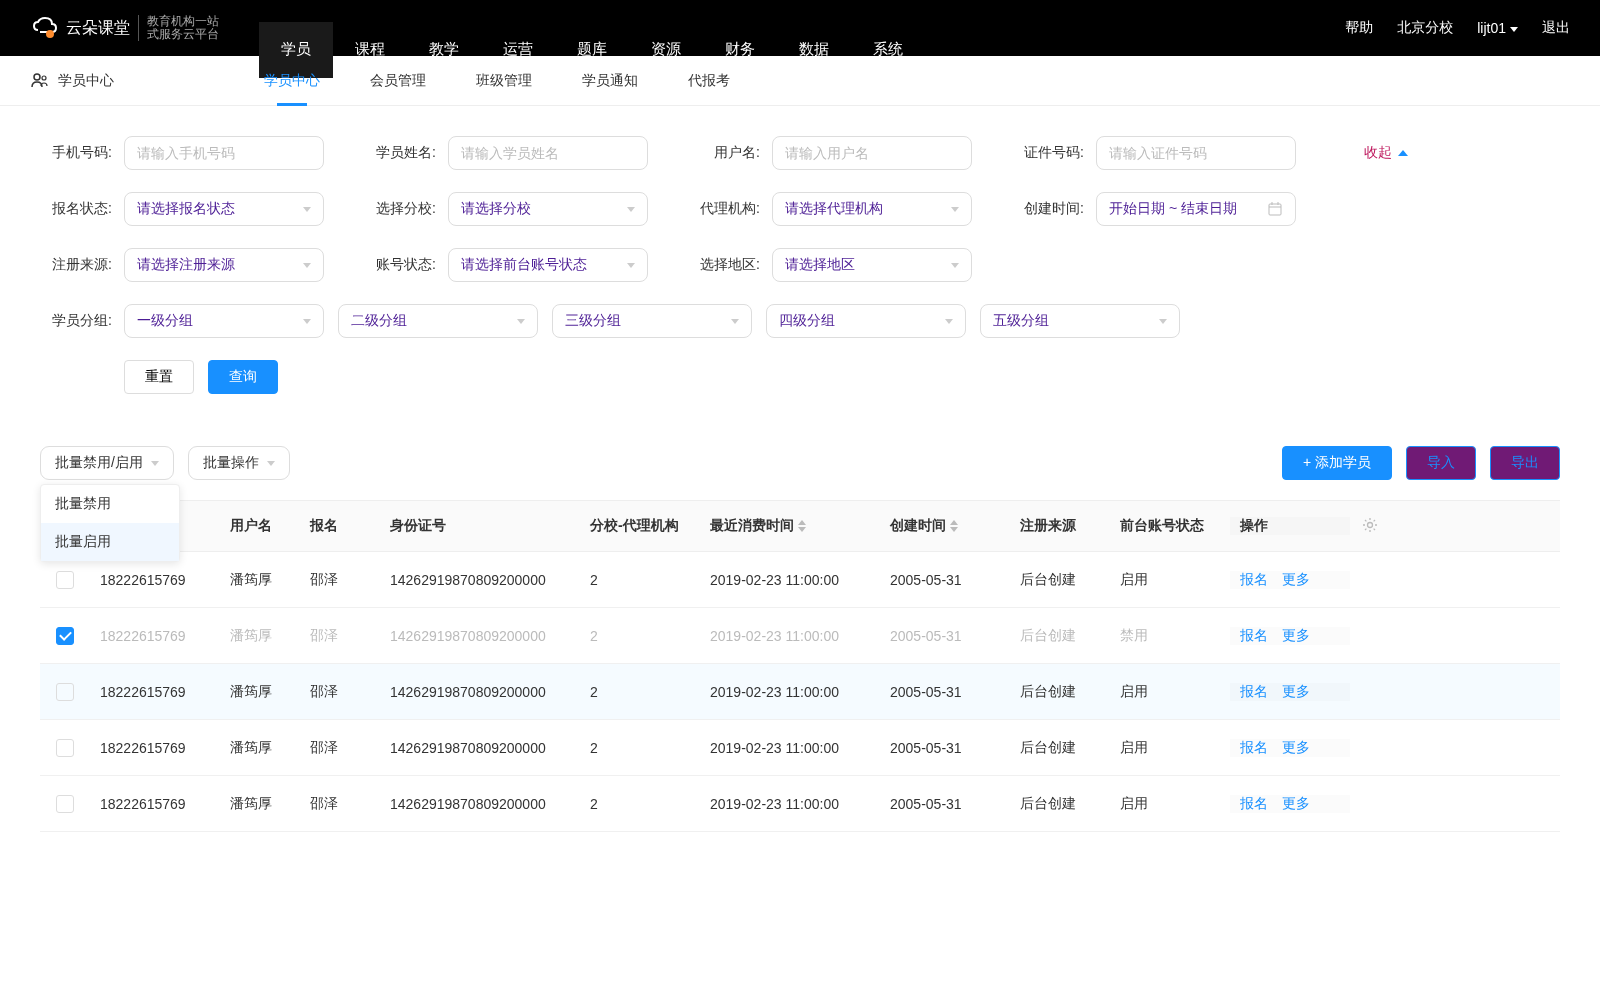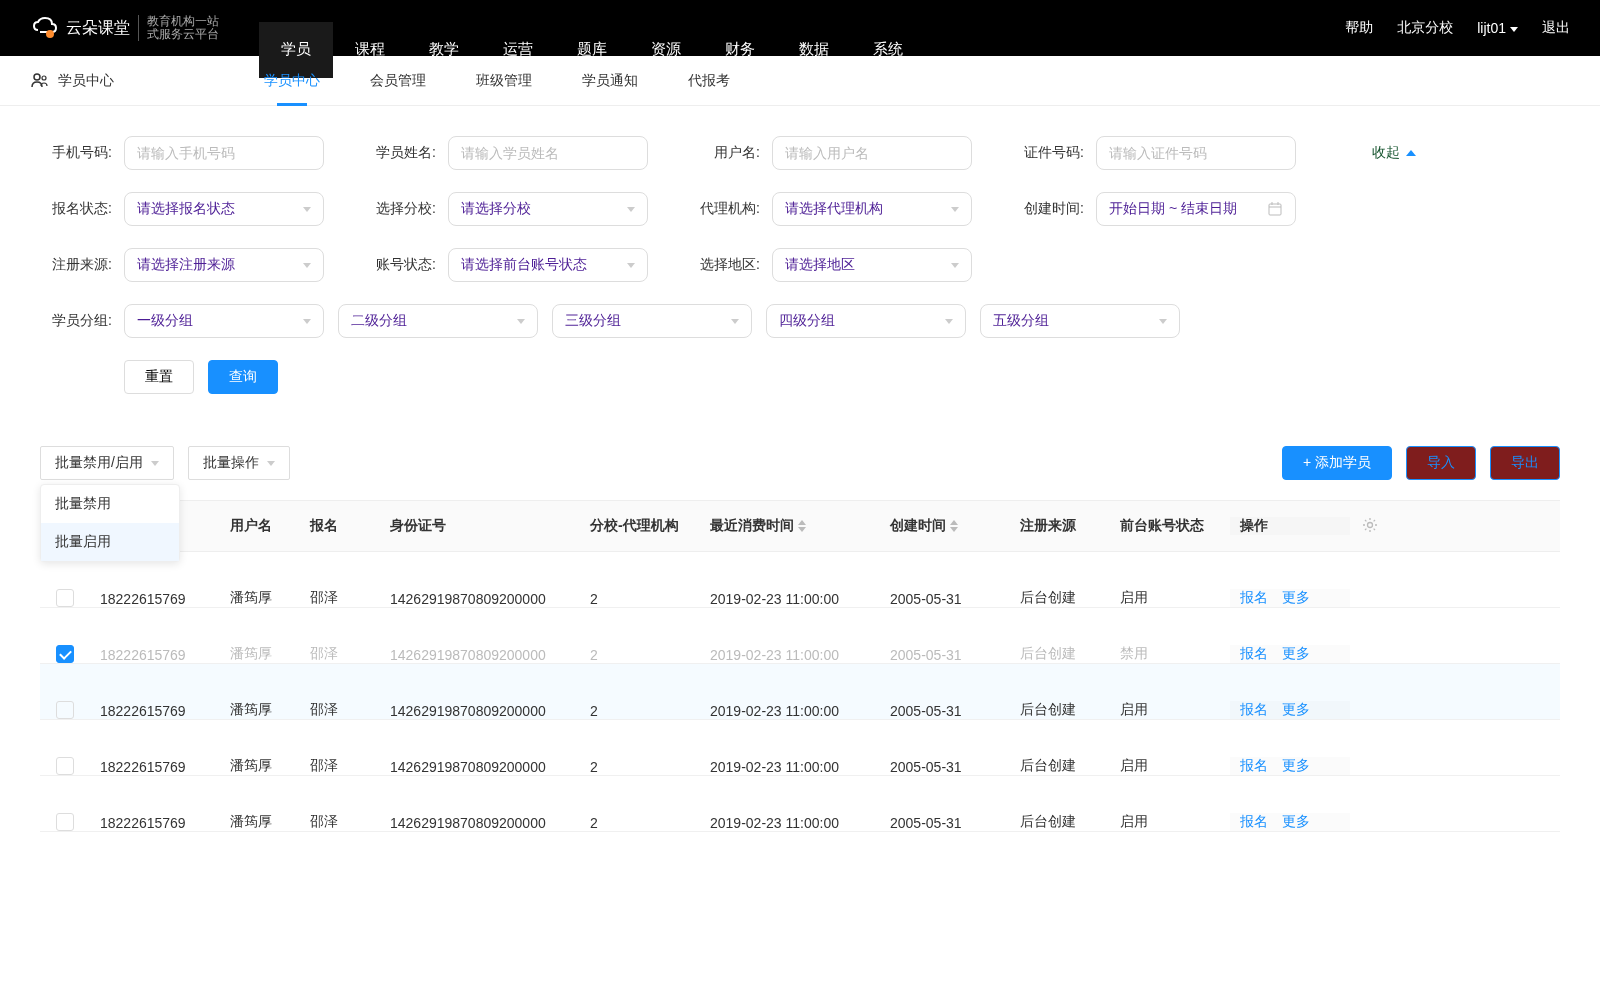--- a/index.html
+++ b/index.html
@@ -26,45 +26,45 @@
 .subnav-item.active::after{content:"";position:absolute;bottom:0;left:50%;transform:translateX(-50%);width:30px;height:3px;background:#1890ff}
 
 .filters{padding:30px 40px 10px}
 .filter-row{display:flex;align-items:center;margin-bottom:22px;gap:40px}
 .filter-field{display:flex;align-items:center}
 .filter-label{width:72px;text-align:right;margin-right:12px;color:#333;flex-shrink:0}
 .input,.select{height:34px;border:1px solid #ddd;border-radius:8px;padding:0 12px;font-size:14px;color:#333;outline:none;width:200px}
 .input::placeholder{color:#bbb}
 .select{display:flex;align-items:center;justify-content:space-between;cursor:pointer;background:#fff}
 .select-placeholder{color:#4c1d95}
-.collapse-link{color:#14532d;cursor:pointer;display:flex;align-items:center;margin-left:36px}
+.collapse-link{color:#be185d;cursor:pointer;display:flex;align-items:center;margin-left:28px}
 .chevron-up{display:inline-block;width:0;height:0;border-left:5px solid transparent;border-right:5px solid transparent;border-bottom:6px solid #1890ff;margin-left:6px}
 .chevron-down-grey{display:inline-block;width:0;height:0;border-left:4px solid transparent;border-right:4px solid transparent;border-top:5px solid #ccc}
 .date-icon{width:16px;height:16px}
 .group-selects{display:flex;gap:14px}
 .btn{height:34px;padding:0 20px;border-radius:4px;border:1px solid #ddd;background:#fff;cursor:pointer;font-size:14px}
 .btn-primary{background:#1890ff;color:#fff;border-color:#1890ff}
-.btn-outline-primary{border-color:#1890ff;color:#1890ff;background:#7f1d1d}
+.btn-outline-primary{border-color:#1890ff;color:#1890ff;background:#701a75}
 
 .toolbar{display:flex;align-items:center;padding:20px 40px;position:relative}
 .toolbar-left{display:flex;gap:14px;position:relative}
-.dropdown-btn{height:34px;padding:0 14px;border:1px solid #ddd;border-radius:2px;display:flex;align-items:center;gap:8px;cursor:pointer;background:#fff}
+.dropdown-btn{height:34px;padding:0 14px;border:1px solid #ddd;border-radius:9px;display:flex;align-items:center;gap:8px;cursor:pointer;background:#fff}
 .dropdown-menu{position:absolute;top:38px;left:0;width:140px;background:#fff;border:1px solid #eee;border-radius:4px;box-shadow:0 2px 8px rgba(0,0,0,0.1);z-index:10}
 .dropdown-menu-item{padding:10px 14px;cursor:pointer}
 .dropdown-menu-item.hover{background:#f0f7ff}
 .toolbar-spacer{flex:1}
 .toolbar-right{display:flex;gap:14px}
 
 .table{width:calc(100% - 80px);margin:0 40px}
 .thead{display:flex;align-items:center;height:52px;background:#fafafa;border-top:1px solid #eee;border-bottom:1px solid #eee;font-weight:700;color:#333}
 .th,.td{padding:0 10px}
 .sort{display:inline-flex;flex-direction:column;margin-left:4px;vertical-align:middle}
 .sort-up{width:0;height:0;border-left:4px solid transparent;border-right:4px solid transparent;border-bottom:5px solid #bbb;margin-bottom:2px}
 .sort-down{width:0;height:0;border-left:4px solid transparent;border-right:4px solid transparent;border-top:5px solid #bbb}
-.trow{display:flex;align-items:flex-end;height:56px;border-bottom:1px solid #f0f0f0}
+.trow{display:flex;align-items:center;height:56px;border-bottom:1px solid #f0f0f0}
 .trow.disabled{color:#bbb}
 .trow.highlight{background:#f5fbff}
 .checkbox{width:18px;height:18px;border:1px solid #ddd;border-radius:3px;cursor:pointer;display:flex;align-items:center;justify-content:center}
 .checkbox.checked{background:#1890ff;border-color:#1890ff}
 .checkbox.checked::after{content:"";width:5px;height:9px;border:solid #fff;border-width:0 2px 2px 0;transform:rotate(45deg);margin-top:-2px}
 .action-link{color:#1890ff;cursor:pointer;margin-right:14px}
 .gear{color:#bbb;cursor:pointer}
 
 .c-check{width:50px;display:flex;justify-content:center}
 .c-phone{width:130px}

